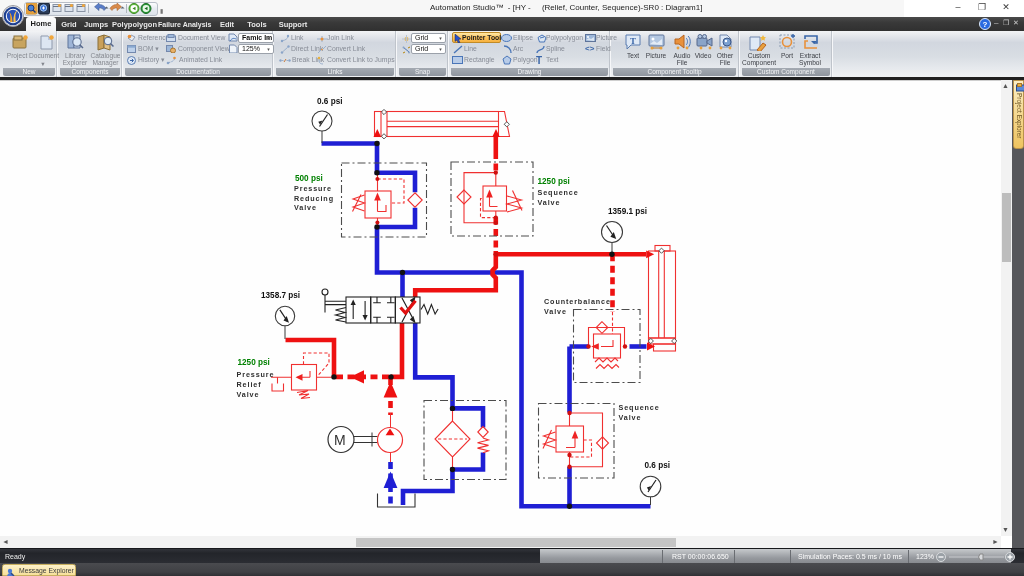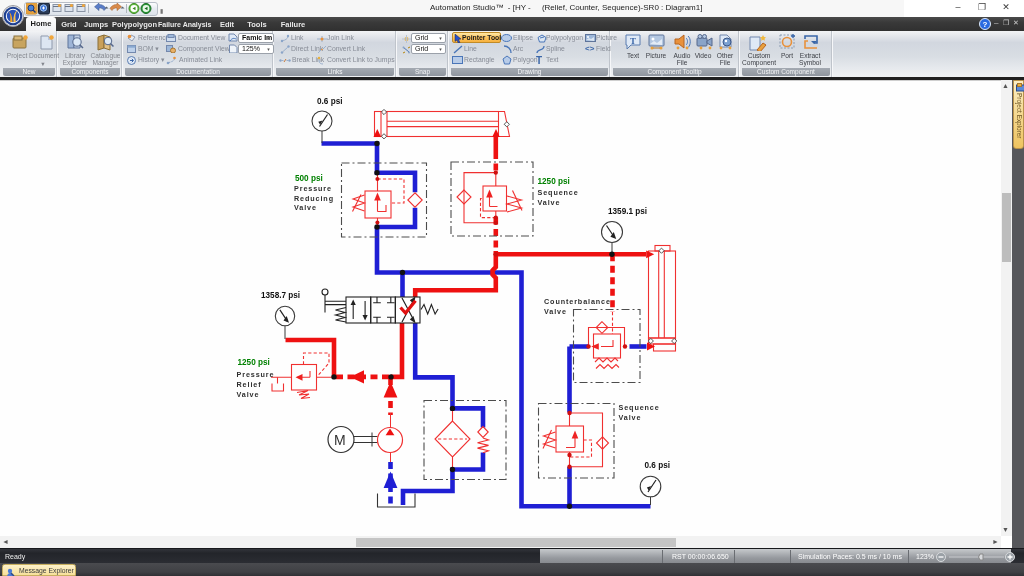--- a/index.html
+++ b/index.html
@@ -84,21 +84,21 @@
     </svg>
 
   <div id="menubar">
     <div id="hometab">Home</div>
     <div class="mtab" style="left:59px;width:20px;">Grid</div>
     <div class="mtab" style="left:84px;width:22px;">Jumps</div>
     <div class="mtab" style="left:112px;width:44px;">Polypolygon</div>
     <div class="mtab" style="left:158px;width:52px;font-size:7px;">Failure Analysis</div>
     <div class="mtab" style="left:214px;width:26px;">Edit</div>
     <div class="mtab" style="left:244px;width:26px;">Tools</div>
-    <div class="mtab" style="left:276px;width:34px;">Failure</div>
+    <div class="mtab" style="left:276px;width:34px;">Support</div>
     <svg class="abs" style="left:979px;top:1px;" width="12" height="12">
           <circle cx="6" cy="6" r="5.5" fill="#2a6ae0" stroke="#dce8fa"></circle>
           <text x="3.5" y="9" font-size="8" fill="#fff" font-weight="bold" font-family="Liberation Sans">?</text>
         </svg>
     <div class="abs" style="left:994px;top:1px;color:#ccc;font-size:8px;">–</div>
     <div class="abs" style="left:1003px;top:2px;color:#ccc;font-size:7px;">❐</div>
     <div class="abs" style="left:1013px;top:2px;color:#ccc;font-size:7px;">✕</div>
   </div>
 
   <div id="ribbon">

